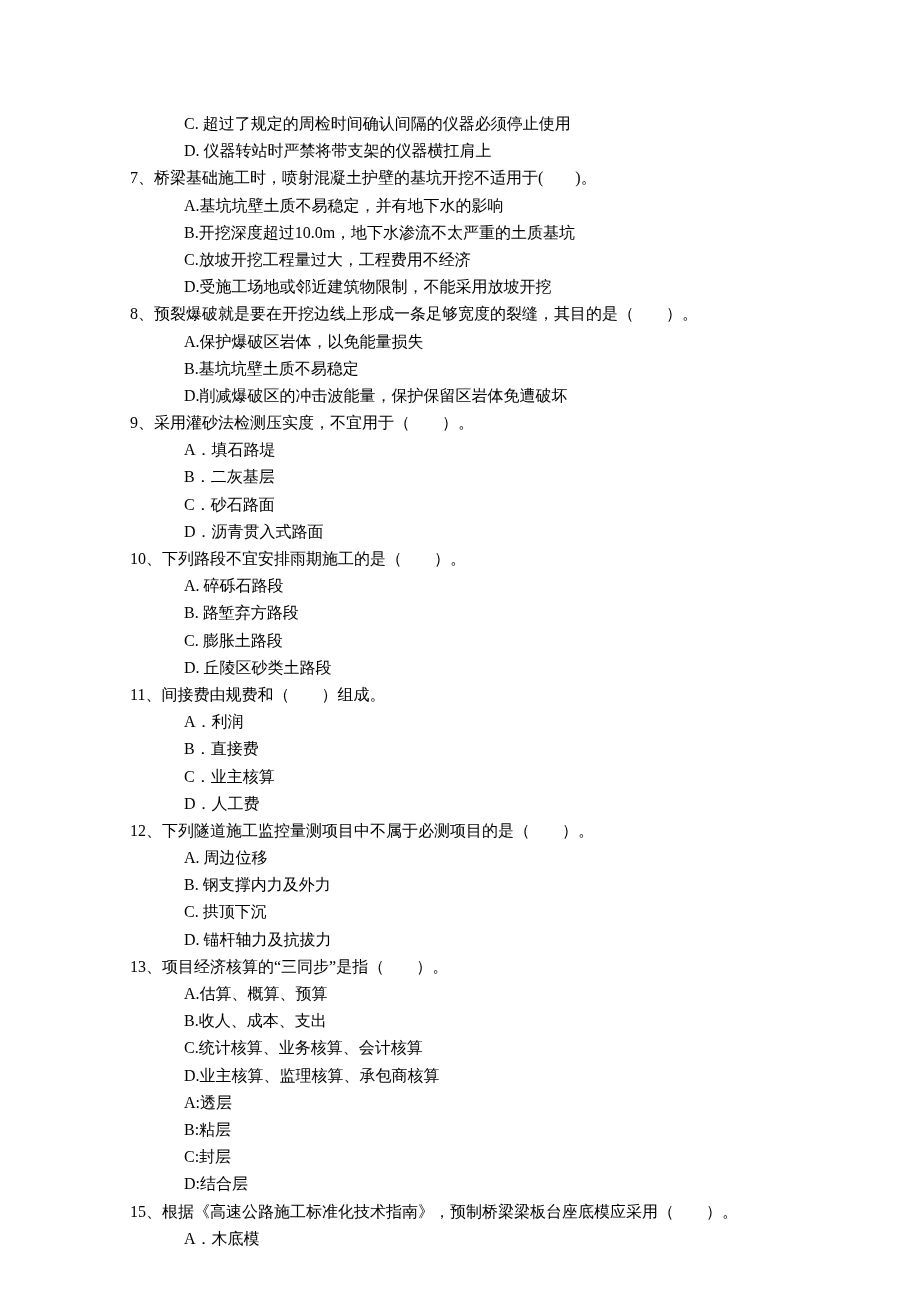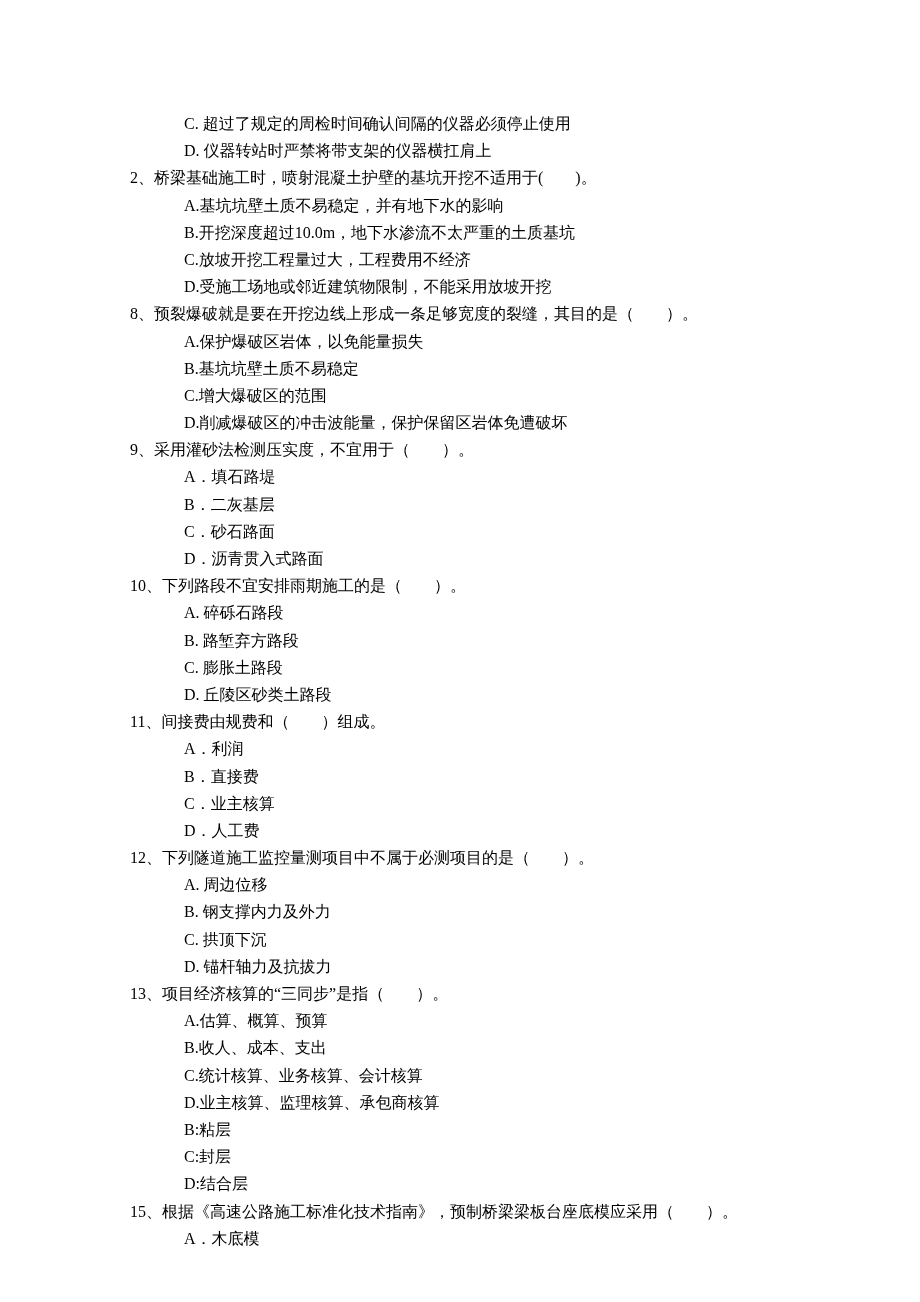--- a/index.html
+++ b/index.html
@@ -27,32 +27,31 @@
 <body>
 
 <div class="page">
 
   <div>
     <div class="option-row">C. 超过了规定的周检时间确认间隔的仪器必须停止使用</div>
     <div class="option-row">D. 仪器转站时严禁将带支架的仪器横扛肩上</div>
   </div>
 
   <div>
-    <div class="question-row">2、桥梁基础施工时，喷射混凝土护壁的基坑开挖不适用于(　　)。</div>
+    <div class="question-row">7、桥梁基础施工时，喷射混凝土护壁的基坑开挖不适用于(　　)。</div>
     <div class="option-row">A.基坑坑壁土质不易稳定，并有地下水的影响</div>
     <div class="option-row">B.开挖深度超过10.0m，地下水渗流不太严重的土质基坑</div>
     <div class="option-row">C.放坡开挖工程量过大，工程费用不经济</div>
     <div class="option-row">D.受施工场地或邻近建筑物限制，不能采用放坡开挖</div>
   </div>
 
   <div>
     <div class="question-row">8、预裂爆破就是要在开挖边线上形成一条足够宽度的裂缝，其目的是（　　）。</div>
     <div class="option-row">A.保护爆破区岩体，以免能量损失</div>
     <div class="option-row">B.基坑坑壁土质不易稳定</div>
-    <div class="option-row">C.增大爆破区的范围</div>
     <div class="option-row">D.削减爆破区的冲击波能量，保护保留区岩体免遭破坏</div>
   </div>
 
   <div>
     <div class="question-row">9、采用灌砂法检测压实度，不宜用于（　　）。</div>
     <div class="option-row">A．填石路堤</div>
     <div class="option-row">B．二灰基层</div>
     <div class="option-row">C．砂石路面</div>
     <div class="option-row">D．沥青贯入式路面</div>
   </div>
@@ -83,20 +82,21 @@
 
   <div>
     <div class="question-row">13、项目经济核算的“三同步”是指（　　）。</div>
     <div class="option-row">A.估算、概算、预算</div>
     <div class="option-row">B.收人、成本、支出</div>
     <div class="option-row">C.统计核算、业务核算、会计核算</div>
     <div class="option-row">D.业主核算、监理核算、承包商核算</div>
   </div>
 
   <div>
+    <div class="option-row">A:透层</div>
     <div class="option-row">B:粘层</div>
     <div class="option-row">C:封层</div>
     <div class="option-row">D:结合层</div>
   </div>
 
   <div>
     <div class="question-row">15、根据《高速公路施工标准化技术指南》，预制桥梁梁板台座底模应采用（　　）。</div>
     <div class="option-row">A．木底模</div>
   </div>
 

